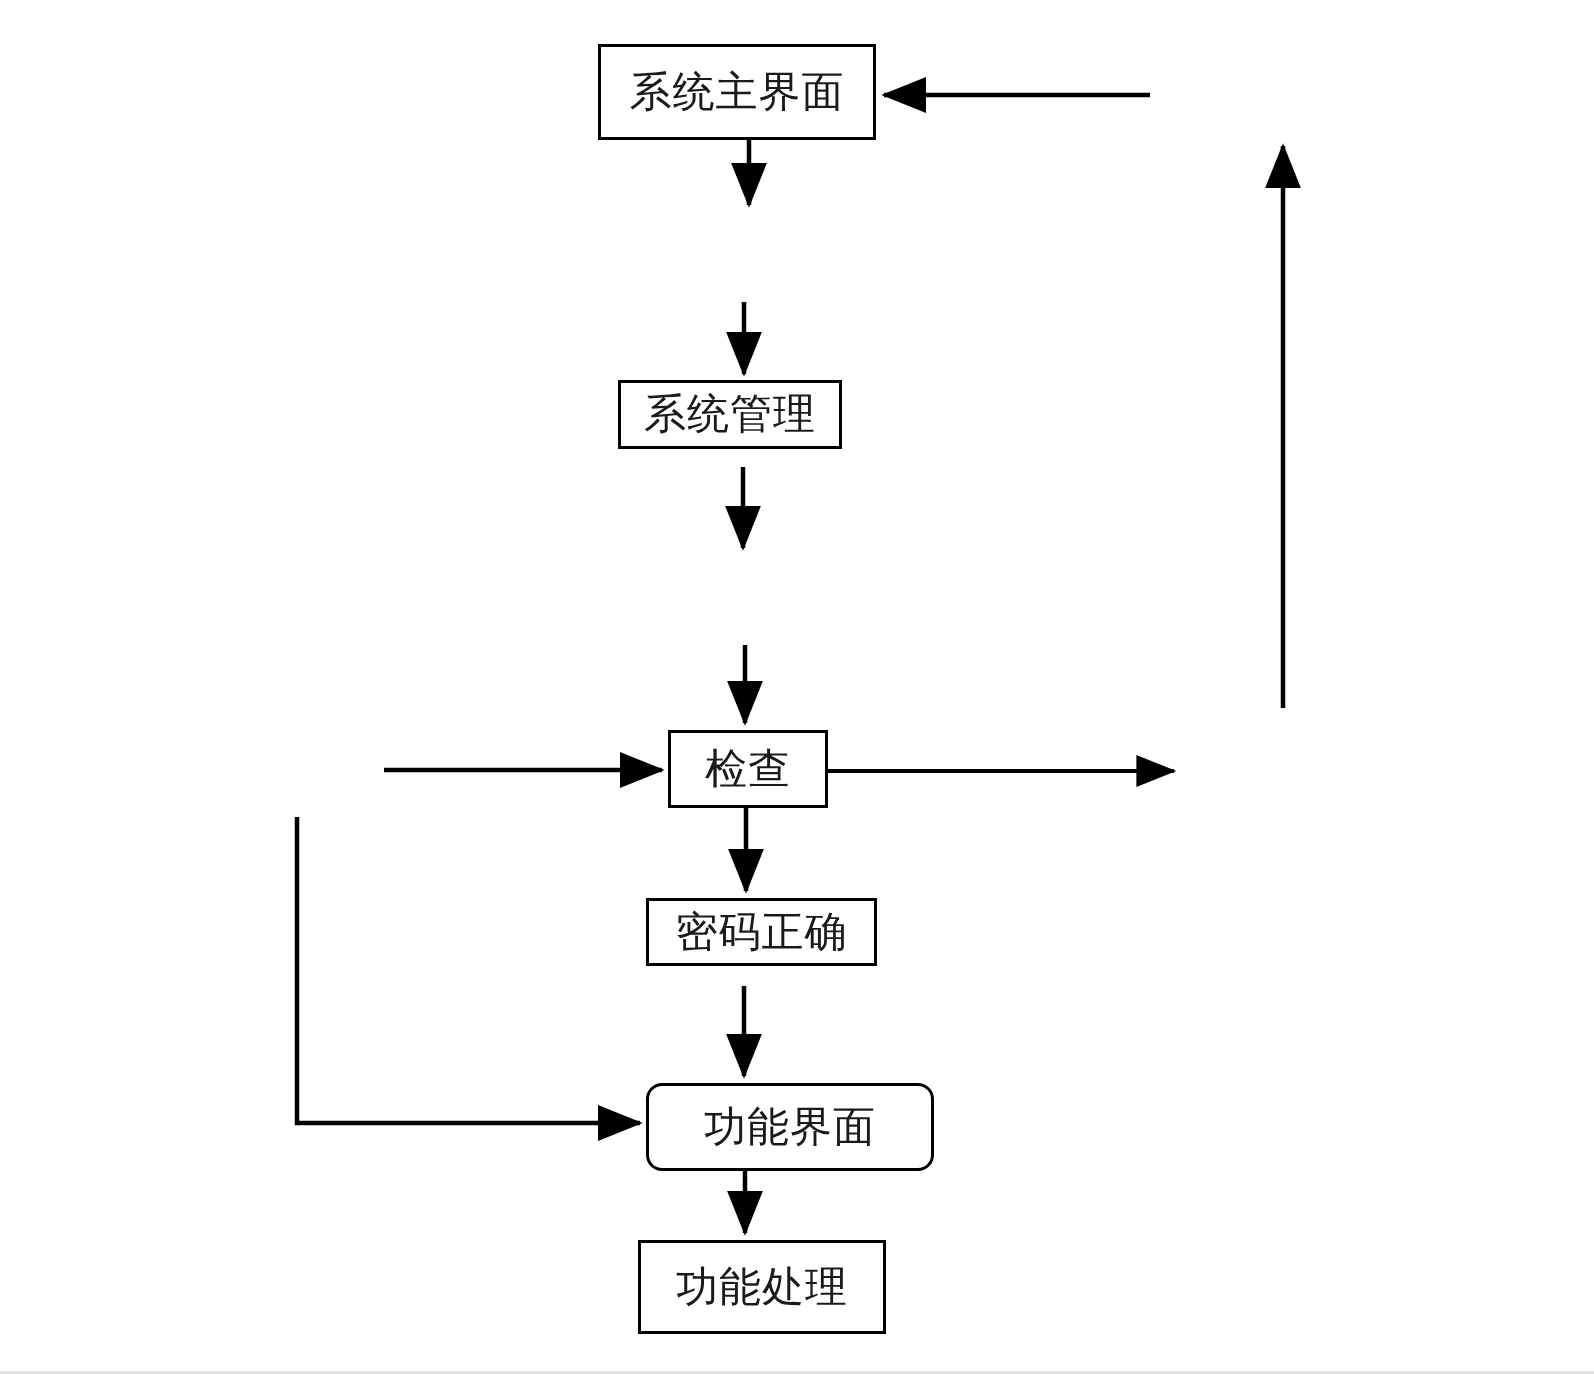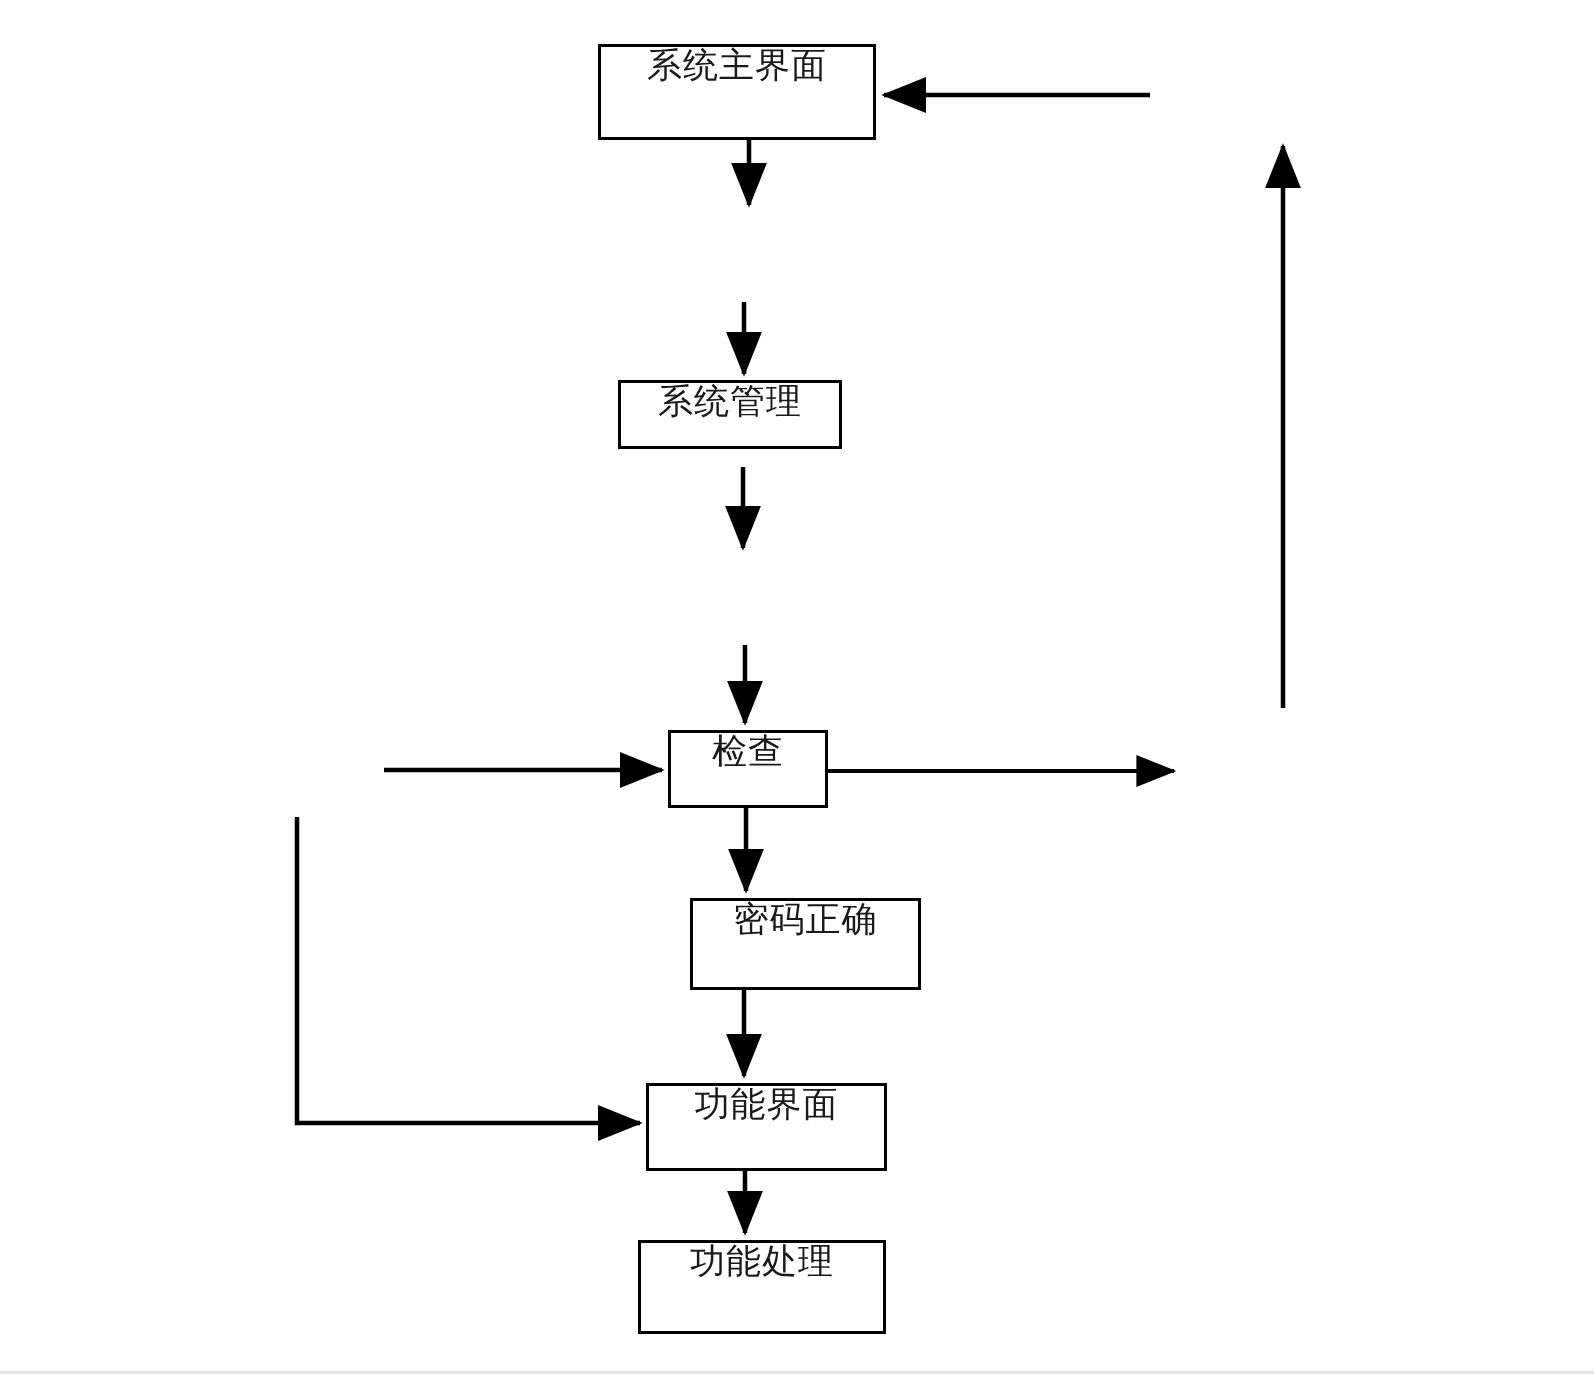--- a/index.html
+++ b/index.html
@@ -25,24 +25,25 @@
     width: 1594px;
     height: 1374px;
     pointer-events: none;
   }
   .node {
     position: absolute;
     box-sizing: border-box;
     border: 3px solid #000000;
     background: #ffffff;
     display: flex;
+    align-items: center;
     justify-content: center;
     text-align: center;
     color: #1a1a1a;
-    font-size: 35px;
+    font-size: 42px;
     letter-spacing: 1px;
     line-height: 1.1;
     z-index: 2;
   }
   .node .label {
     display: block;
     white-space: nowrap;
   }
   .bottom-rule {
     position: absolute;
@@ -125,25 +126,25 @@
     <span class="label">系统管理</span>
   </div>
 
 
   <div class="node" style="left:668px; top:730px; width:160px; height:78px;">
     <span class="label">检查</span>
   </div>
 
 
 
-  <div class="node" style="left:646px; top:898px; width:231px; height:92px;margin-left:44px;">
+  <div class="node" style="left:646px; top:898px; width:231px; height:68px;">
     <span class="label">密码正确</span>
   </div>
 
-  <div class="node" style="left:646px; top:1083px; width:241px; height:88px;">
+  <div class="node" style="left:646px; top:1083px; width:288px; height:88px;border-radius:16px;">
     <span class="label">功能界面</span>
   </div>
 
   <div class="node" style="left:638px; top:1240px; width:248px; height:94px;">
     <span class="label">功能处理</span>
   </div>
 
   <div class="bottom-rule"></div>
 </div>
 

